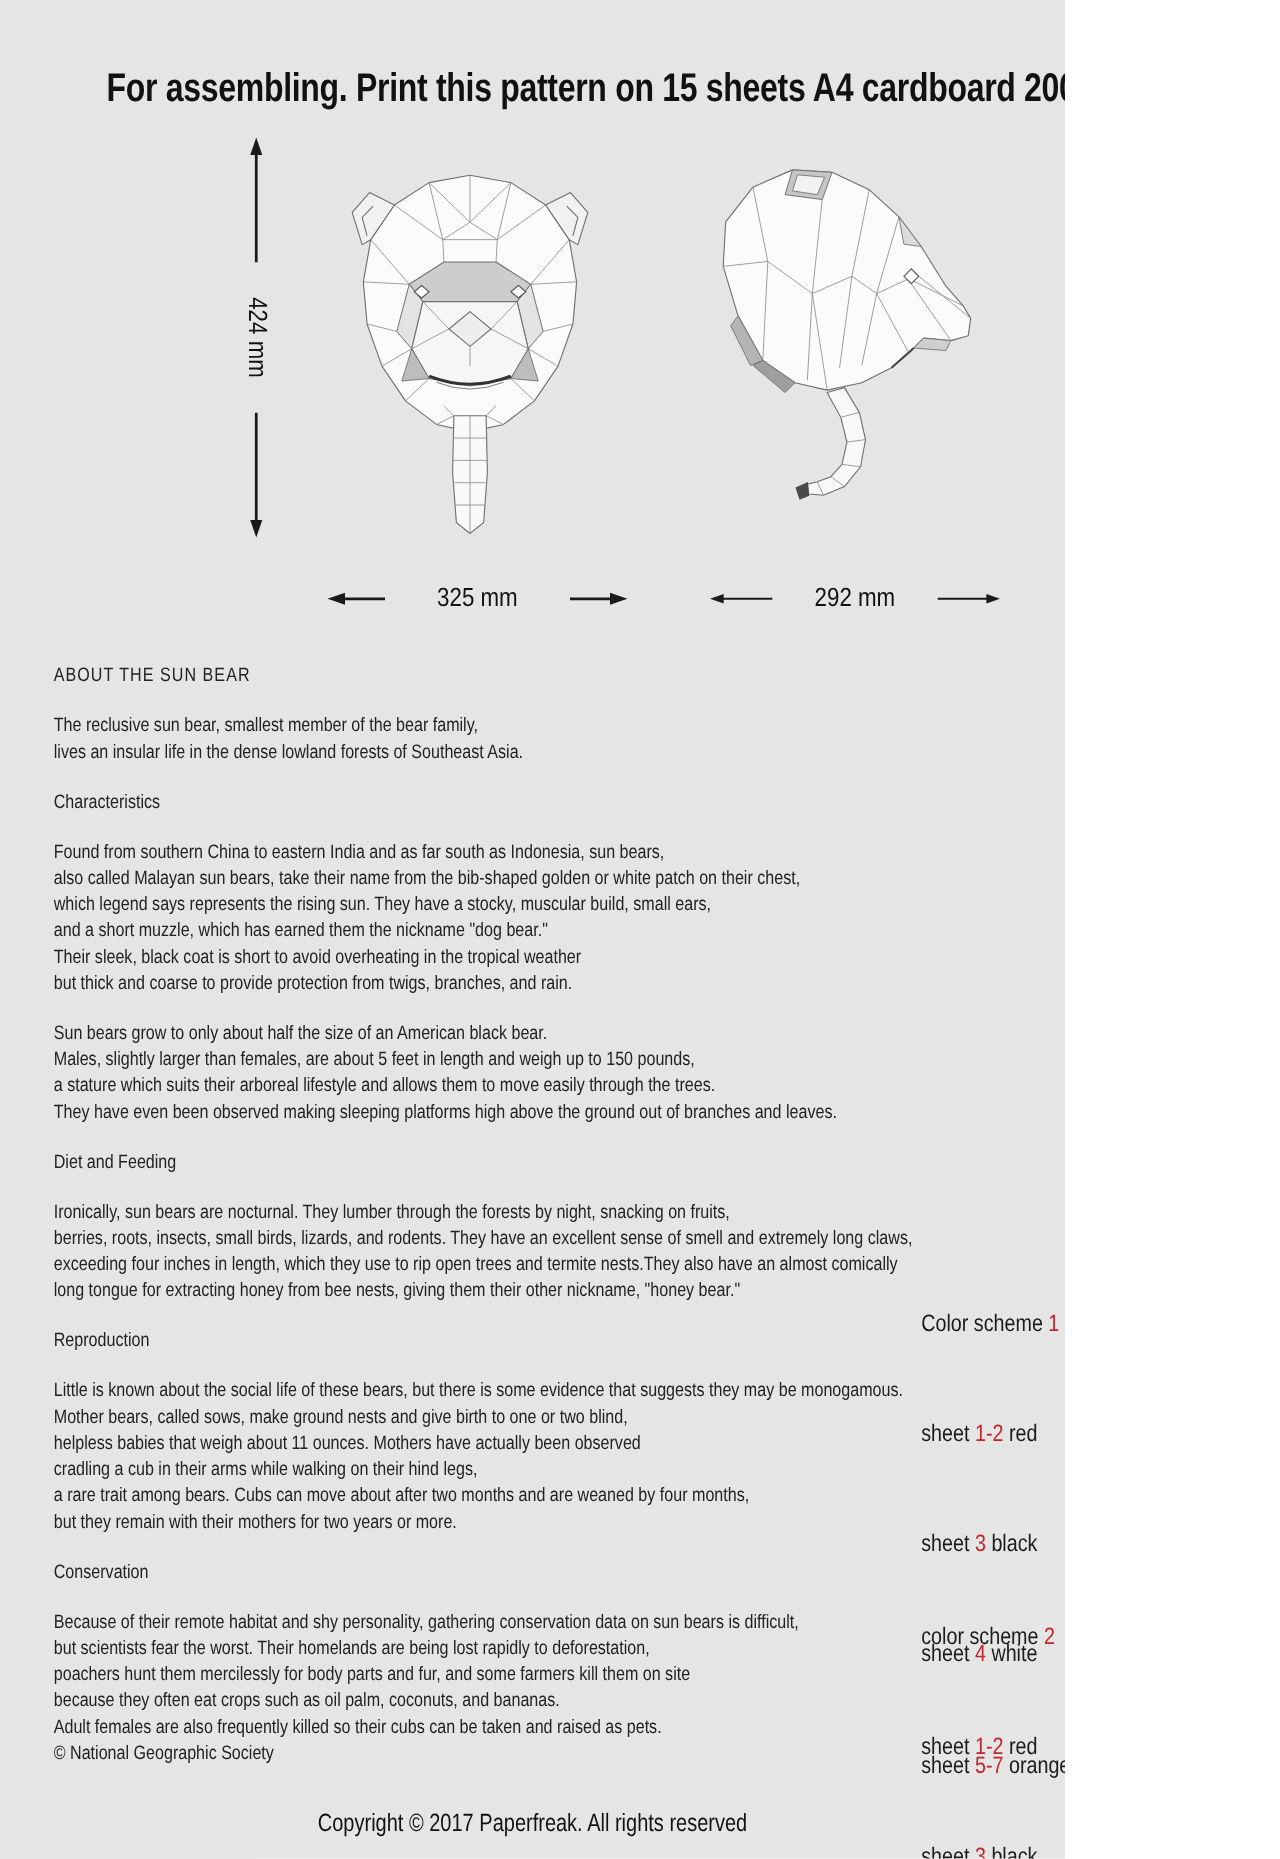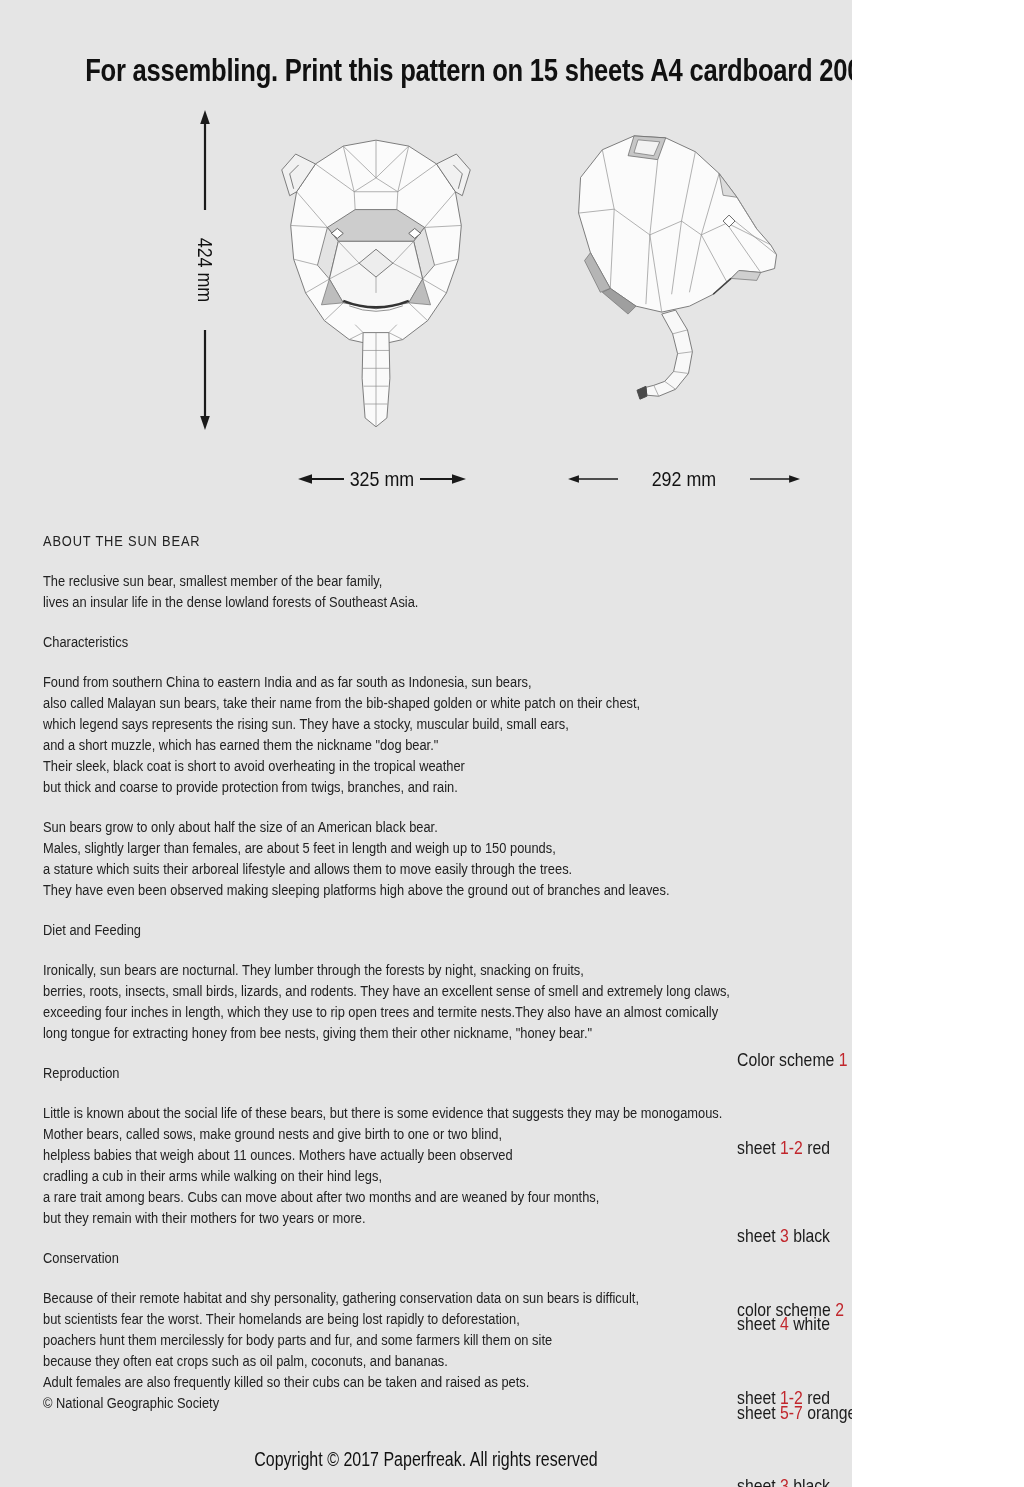--- a/index.html
+++ b/index.html
@@ -37,21 +37,21 @@
     font-size: 21px; font-weight: 500; white-space: nowrap; color: #111;
   }
   .dim-horizontal {
     position: absolute; height: 22px;
     display: flex; align-items: center; justify-content: space-between;
   }
   .dim-horizontal .hlabel {
     font-size: 21px; font-weight: 500; white-space: nowrap; color: #111;
     transform: scaleX(0.85); transform-origin: 50% 50%;
   }
-  .dim-front { left: 262px; top: 468px; width: 240px; justify-content: center; }
+  .dim-front { left: 262px; top: 468px; width: 240px; }
   .dim-side  { left: 568px; top: 468px; width: 232px; gap: 28px; }
   
   .bear-front { position: absolute; left: 252px; top: 132px; }
   .bear-side  { position: absolute; left: 560px; top: 126px; }
   
   .article {
     position: absolute; left: 43px; top: 530px; width: 900px;
     transform: scaleX(0.83); transform-origin: 0 0;
     font-size: 15.5px; line-height: 21px; color: #222;
   }

